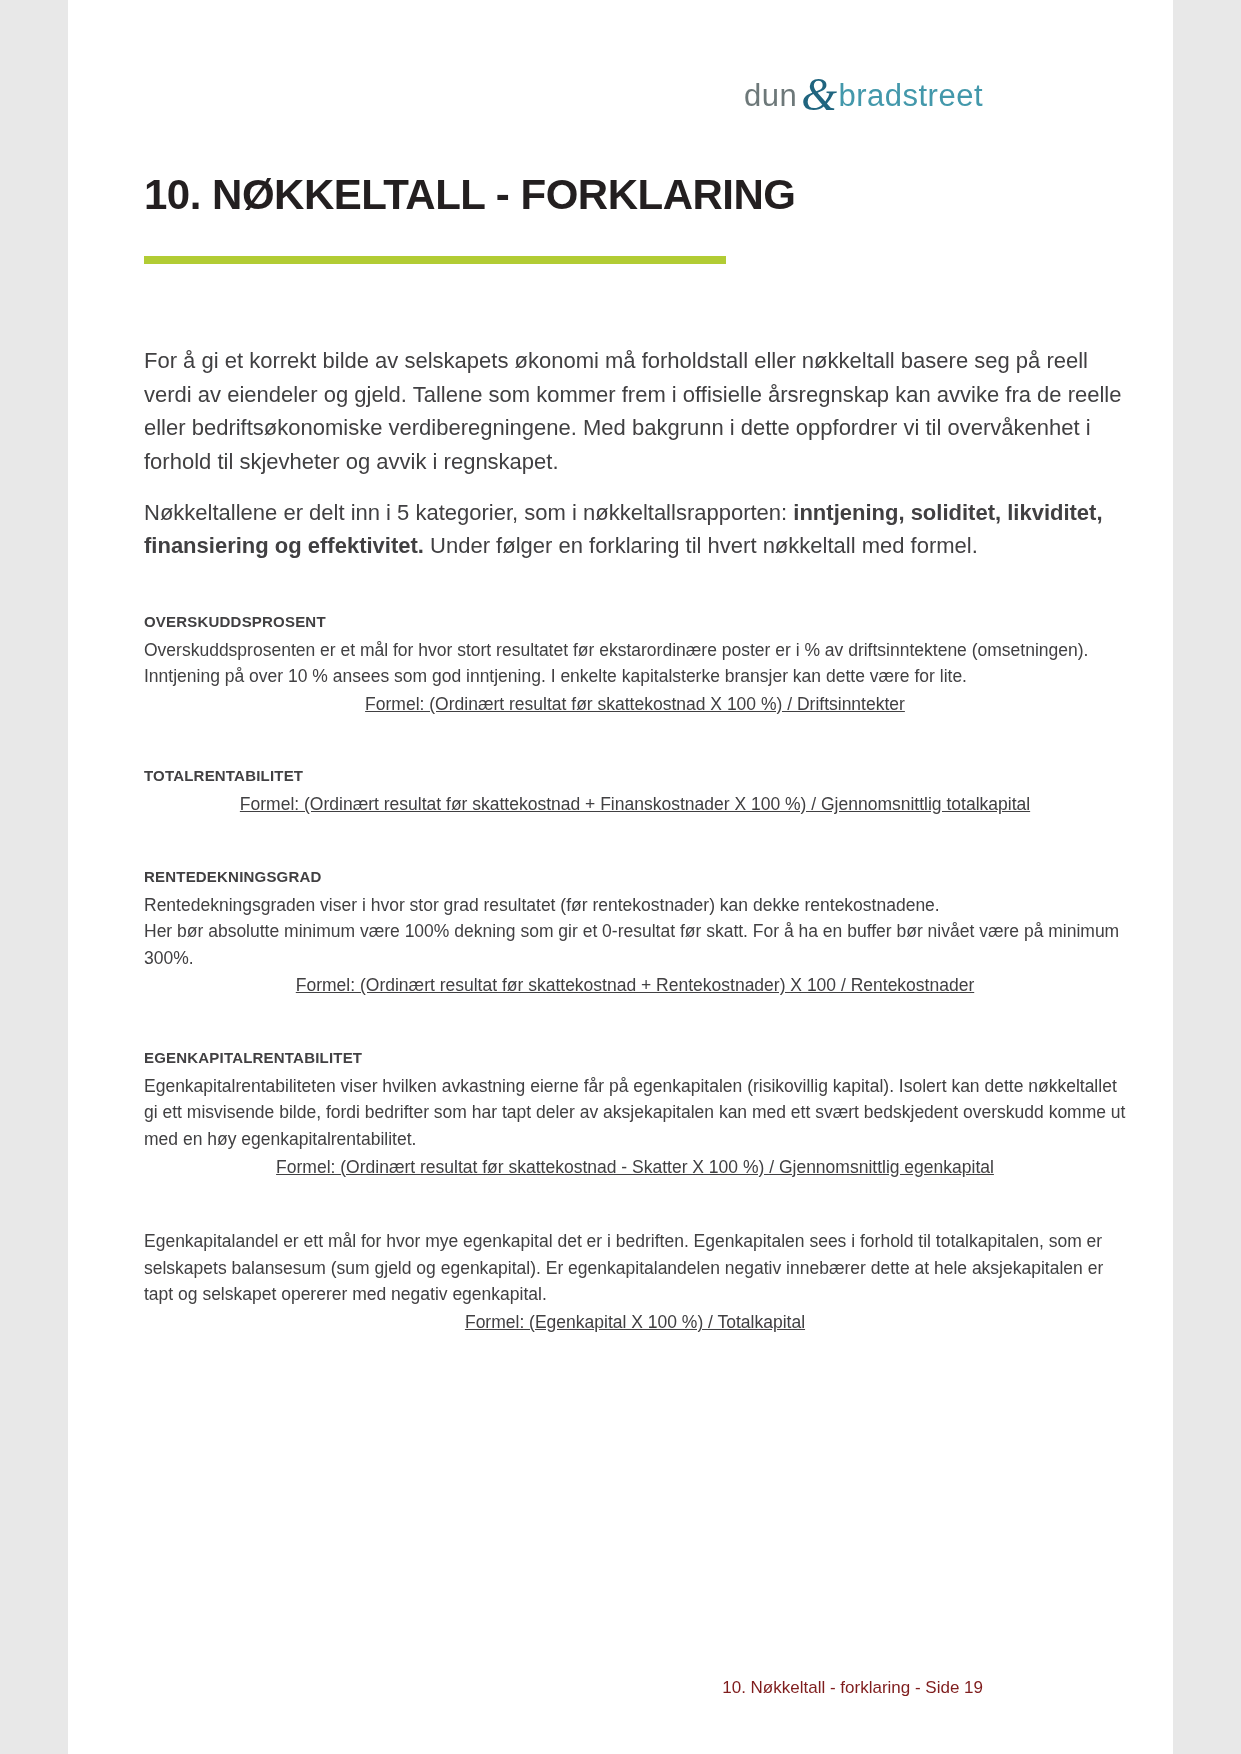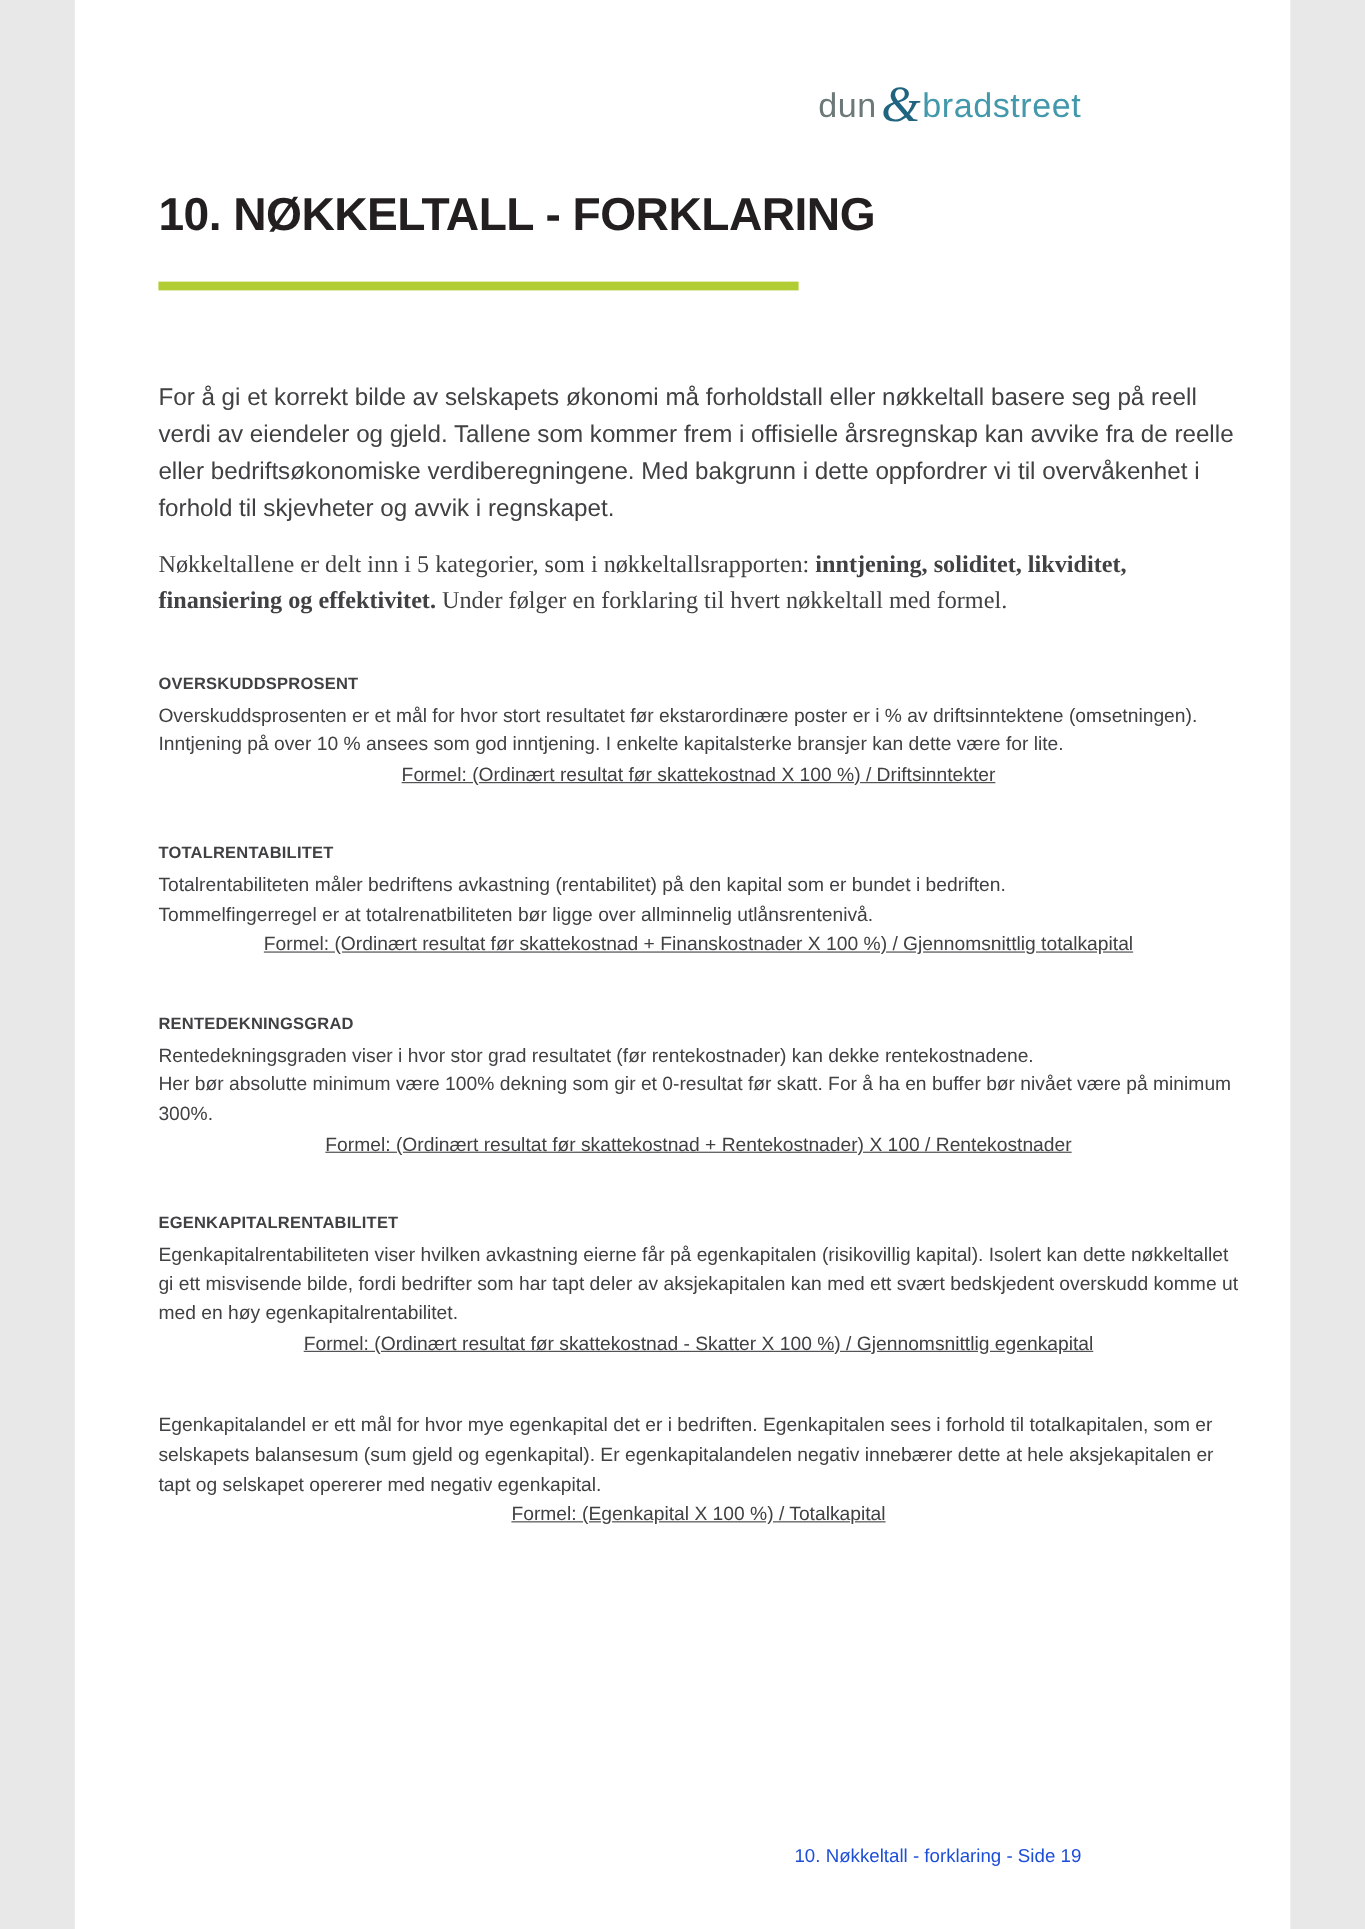--- a/index.html
+++ b/index.html
@@ -55,40 +55,40 @@
     margin: 0;
   }
   .title-underline {
     width: 582px;
     height: 8px;
     margin-top: 38px;
   }
 
   .intro { margin-top: 80px; font-size: 22px; line-height: 1.52; }
   .intro p { margin: 0 0 18px 0; }
-  .intro p:last-child { margin-bottom: 0; font-family: Liberation Serif, serif; }
+  .intro p:last-child { margin-bottom: 0; }
   .bold-inline { font-weight: bold; }
 
   .section { margin-top: 48px; font-size: 17.5px; line-height: 1.52; }
   .section-heading {
     font-size: 15px;
     font-weight: bold;
     color: #414042;
     margin: 0 0 3px 0;
     letter-spacing: 0.2px;
   }
   .section-body { margin: 0; white-space: pre-line; }
   .section-formula { margin: 1px 0 0 0; text-decoration: underline; text-align: center; }
 
   .footer {
     position: absolute;
     right: 190px;
     bottom: 56px;
     font-size: 17px;
-    color: #1d4ed8;
+    color: #7f1d1d;
   }
 </style>
 </head>
 <body>
 
 <div class="page">
 
   <div class="logo">
     <span class="logo-dun">dun</span>
     <span class="logo-amp">&amp;</span>
@@ -106,22 +106,20 @@
     </div>
 
     <div class="section">
       <h2 class="section-heading">OVERSKUDDSPROSENT</h2>
       <p class="section-body">Overskuddsprosenten er et mål for hvor stort resultatet før ekstarordinære poster er i % av driftsinntektene (omsetningen). Inntjening på over 10 % ansees som god inntjening. I enkelte kapitalsterke bransjer kan dette være for lite.</p>
       <p class="section-formula">Formel: (Ordinært resultat før skattekostnad X 100 %) / Driftsinntekter</p>
     </div>
 
     <div class="section">
       <h2 class="section-heading">TOTALRENTABILITET</h2>
-      <p class="section-body">Totalrentabiliteten måler bedriftens avkastning (rentabilitet) på den kapital som er bundet i bedriften.
-Tommelfingerregel er at totalrenatbiliteten bør ligge over allminnelig utlånsrentenivå.</p>
       <p class="section-formula">Formel: (Ordinært resultat før skattekostnad + Finanskostnader X 100 %) / Gjennomsnittlig totalkapital</p>
     </div>
 
     <div class="section">
       <h2 class="section-heading">RENTEDEKNINGSGRAD</h2>
       <p class="section-body">Rentedekningsgraden viser i hvor stor grad resultatet (før rentekostnader) kan dekke rentekostnadene.
 Her bør absolutte minimum være 100% dekning som gir et 0-resultat før skatt. For å ha en buffer bør nivået være på minimum 300%.</p>
       <p class="section-formula">Formel: (Ordinært resultat før skattekostnad + Rentekostnader) X 100 / Rentekostnader</p>
     </div>
 

